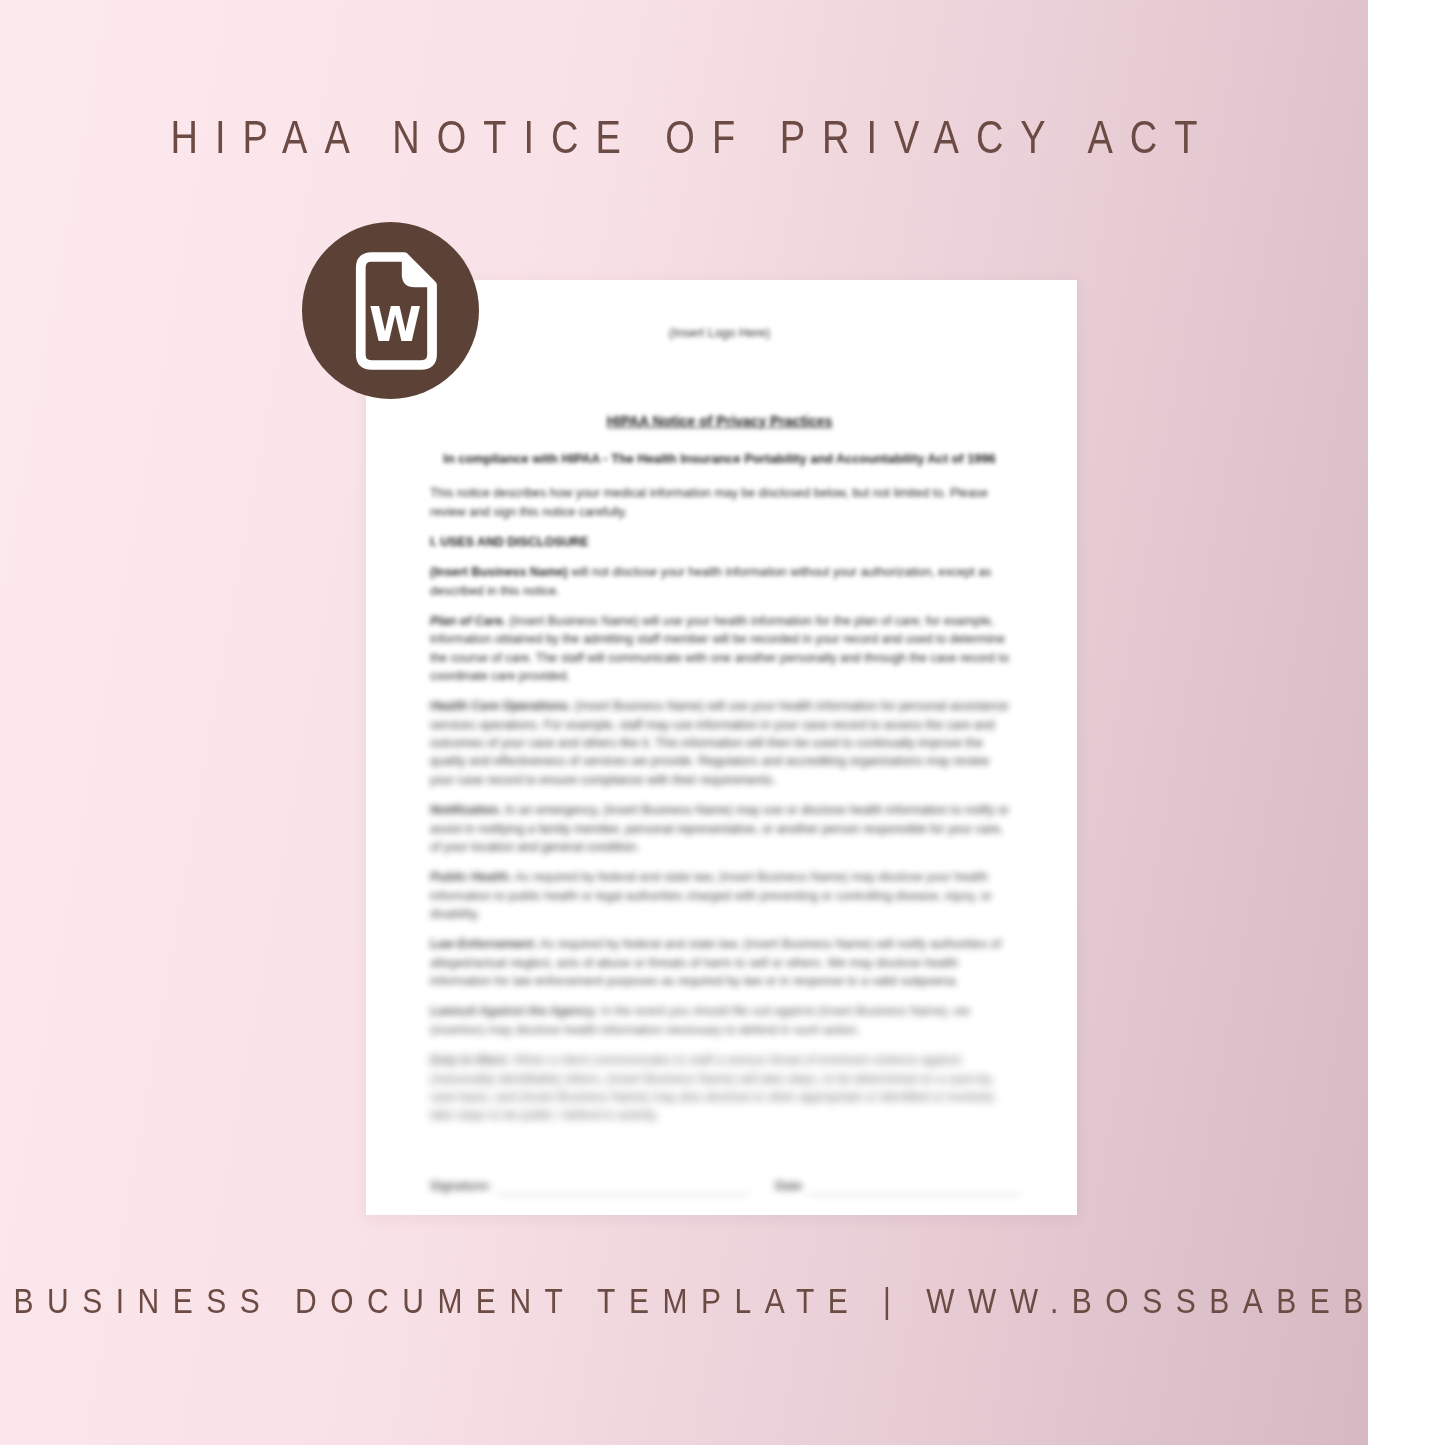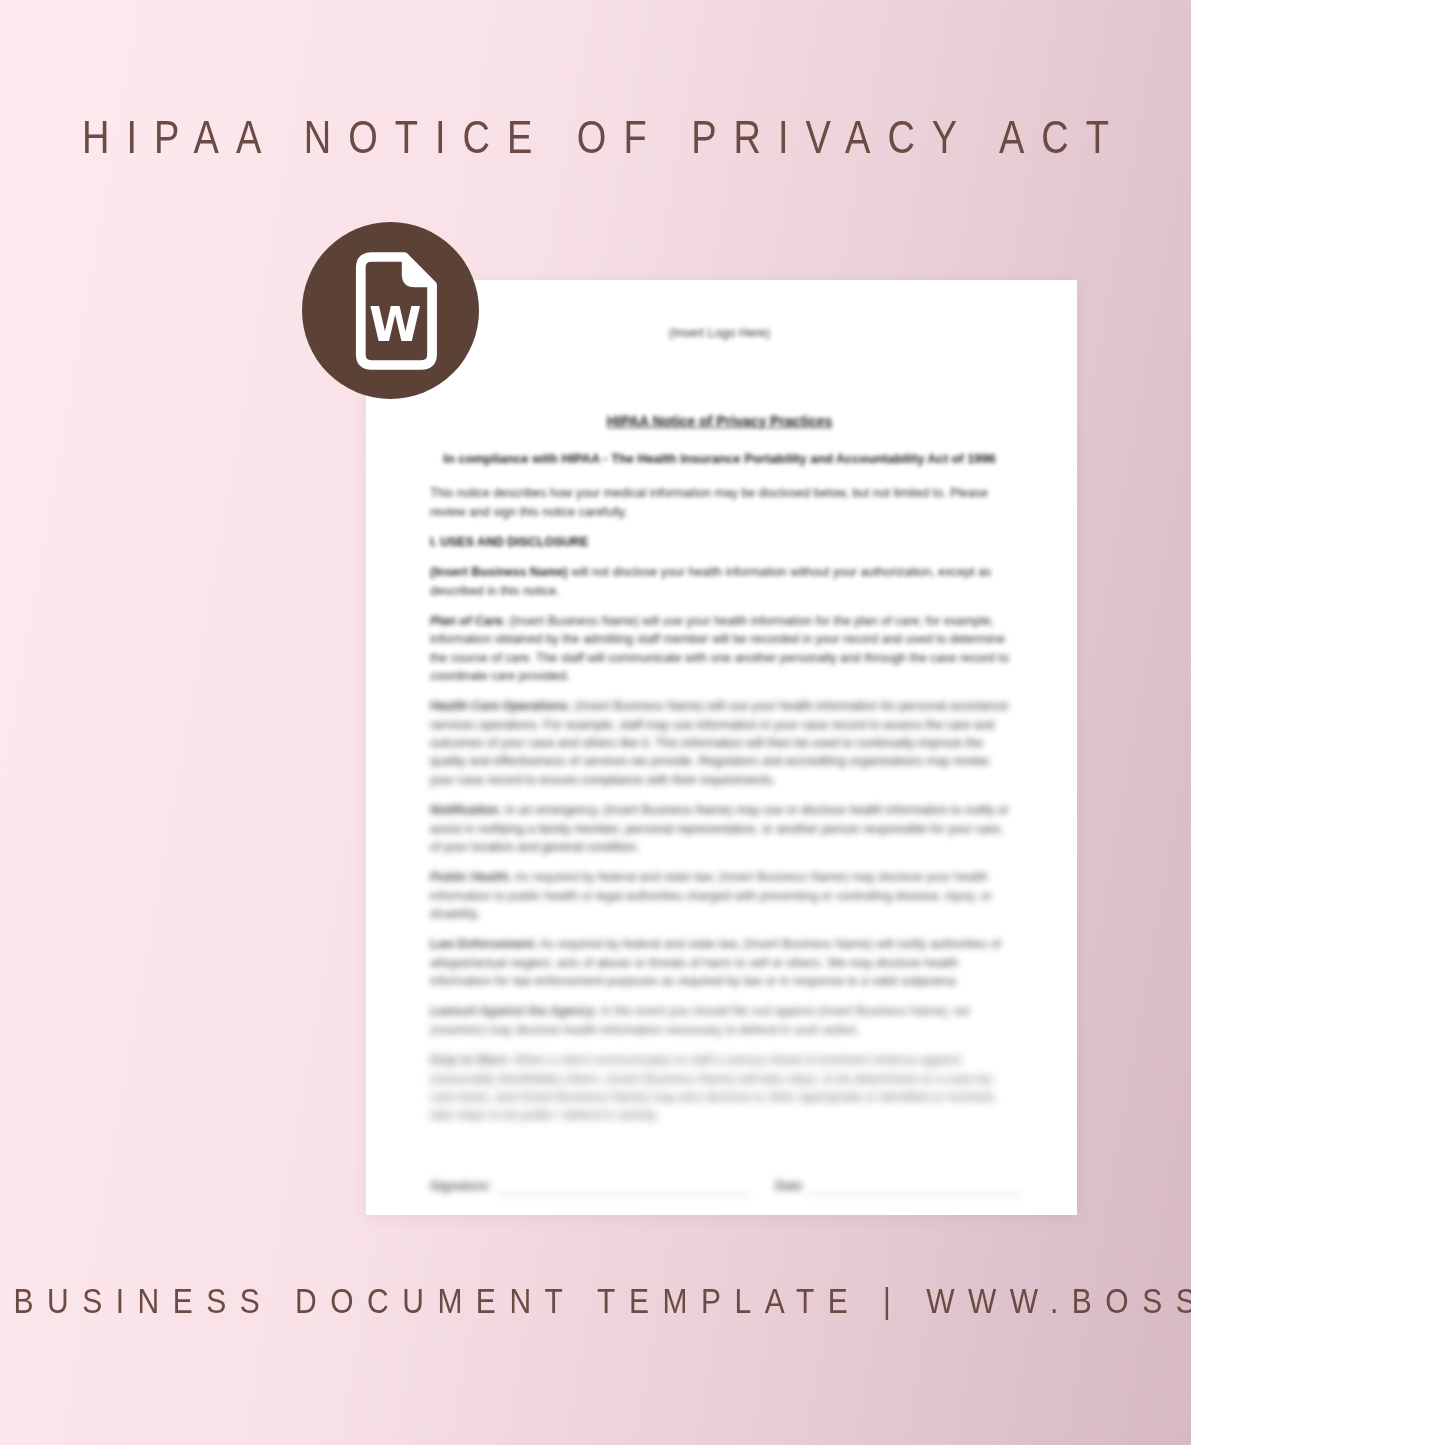--- a/index.html
+++ b/index.html
@@ -1,18 +1,18 @@
 <!DOCTYPE html>
 <html><head>
 <meta charset="utf-8">
 <style>
   html,body{margin:0;padding:0;}
   .canvas{
     position:relative;
-    width:1191px;height:1445px;
+    width:1368px;height:1445px;
     overflow:hidden;
     background:linear-gradient(100deg,#fdeaee 0%,#f8e1e7 38%,#e7ccd4 72%,#d6b9c3 100%);
     font-family:"Liberation Sans",sans-serif;
   }
   
   .mock-title{
     position:absolute;top:112px;left:0;width:100%;
     text-align:center;margin:0;
     font-size:38px;font-weight:300;
     letter-spacing:17px;text-indent:17px;

